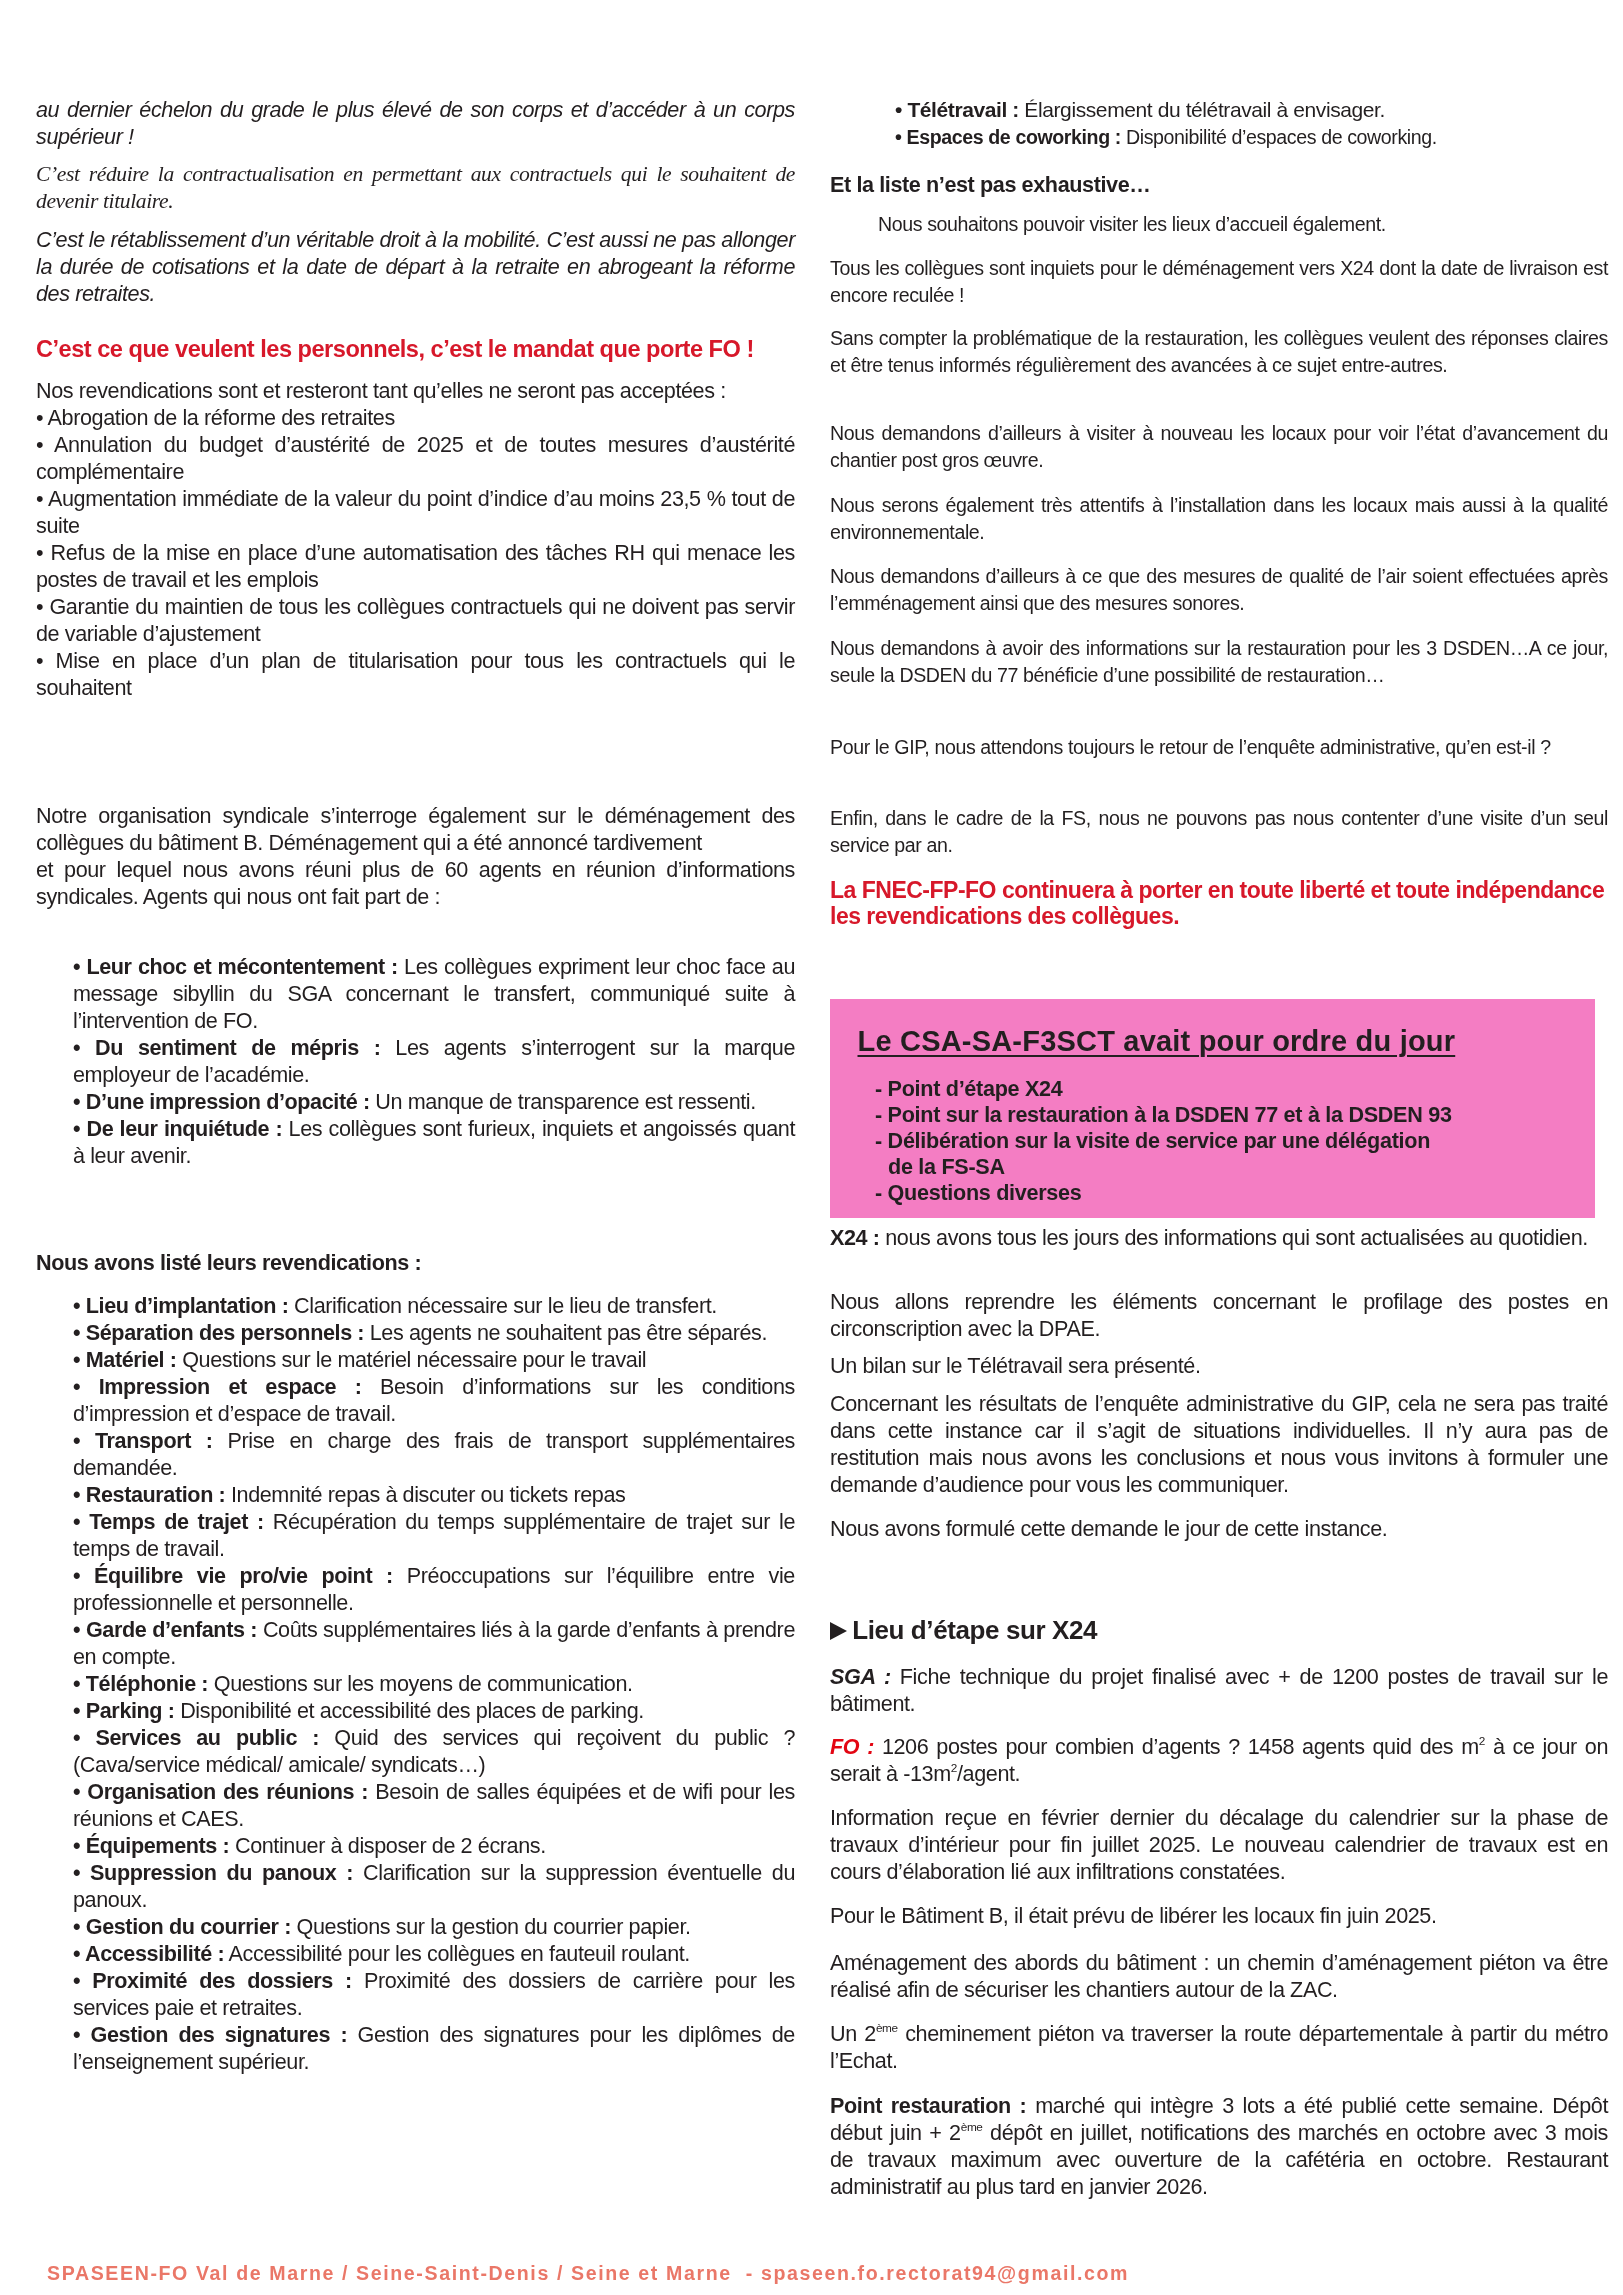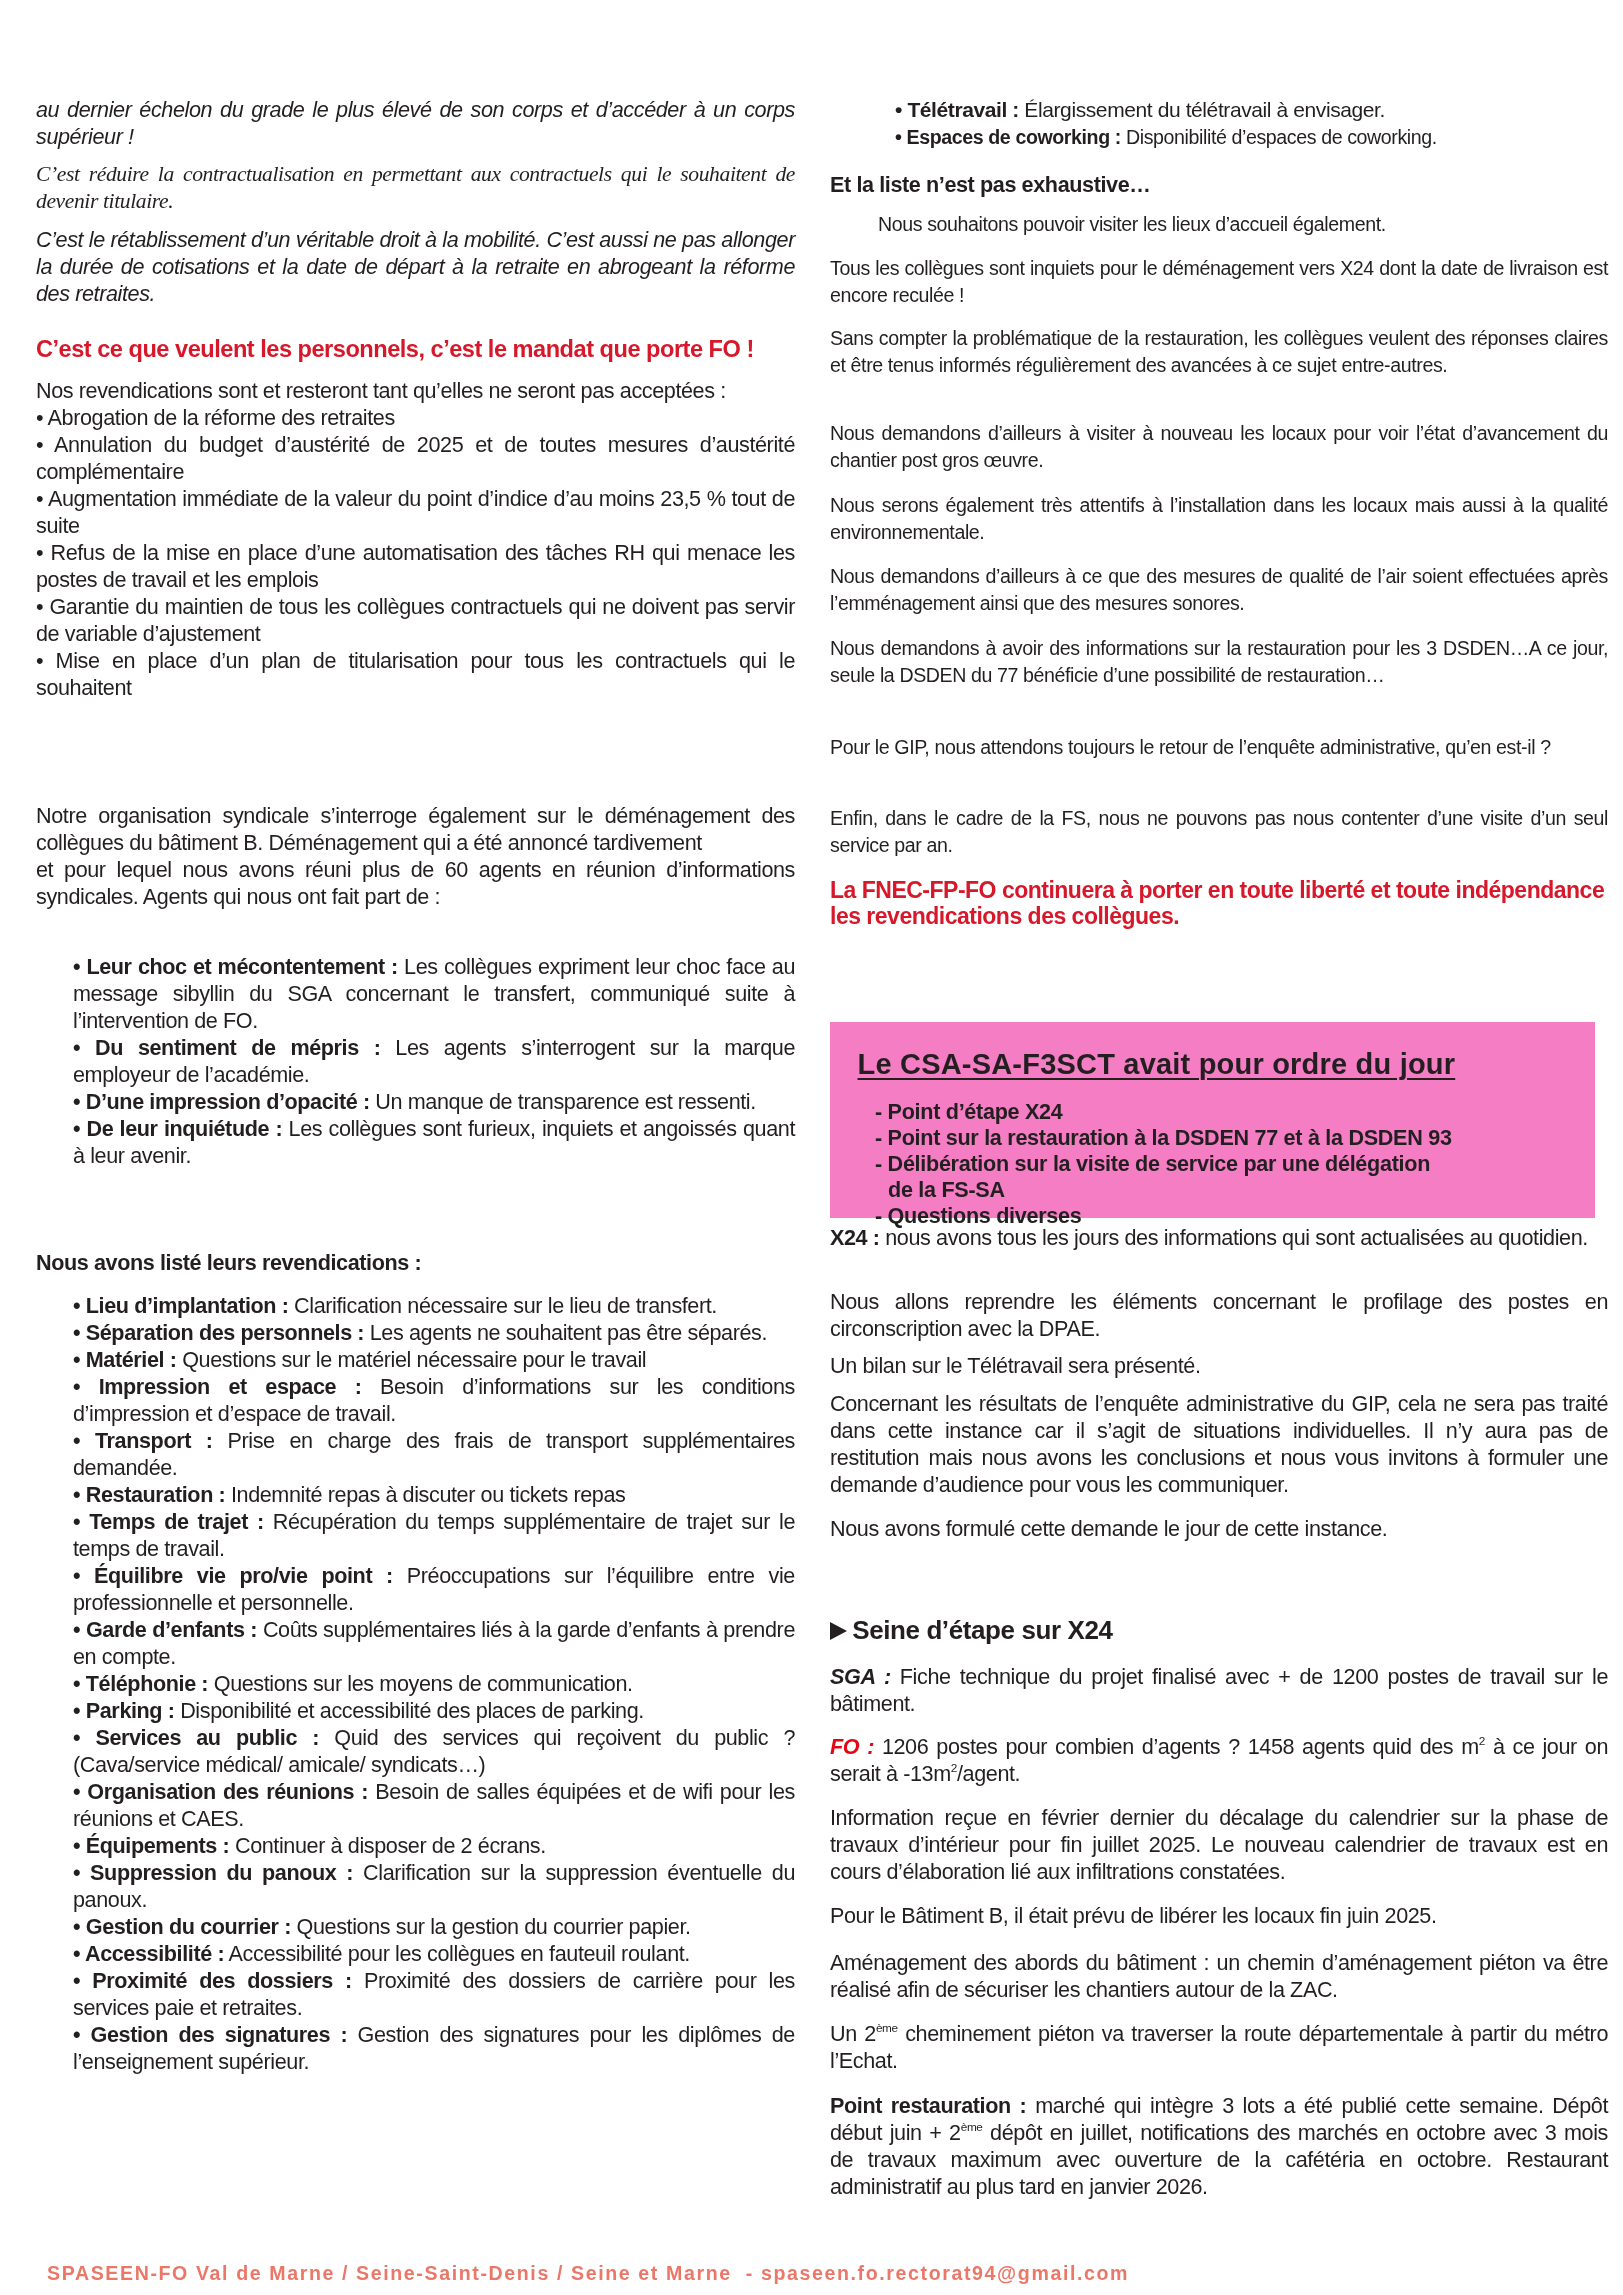--- a/index.html
+++ b/index.html
@@ -16,21 +16,21 @@
     font-size: 21.6px; line-height: 27px; letter-spacing: -0.4px;
     text-align: justify; transform-origin: left top;
   }
   .it { font-style: italic; }
   .b { font-weight: bold; }
   .fo-red { color: #e30613; font-style: italic; font-weight: bold; }
   .strong-red { font-size: 23.6px; line-height: 27.5px; font-weight: bold; color: #d7182a; letter-spacing: -0.5px; }
   .indent { padding-left: 37px; }
   .blk { position: absolute; left: 0; right: 4px; }
   .pink-box {
-    position: absolute; left: 7.9px; top: 1022px; width: 765px; height: 196px;
+    position: absolute; left: 7.9px; top: 999px; width: 765px; height: 219px;
     background: #f47dc3;
   }
   .pink-title {
     position: absolute; left: 27.5px; top: 26px;
     font-size: 29px; font-weight: bold; letter-spacing: 0.2px;
     text-decoration: underline; text-decoration-thickness: 2px; text-underline-offset: 3.9px;
   }
   .pink-list { position: absolute; left: 45px; top: 77px; font-size: 21.6px; font-weight: bold; line-height: 26px; letter-spacing: -0.3px; }
   .pink-list .cont { padding-left: 13px; }
   .section-head { font-size: 26px; font-weight: bold; line-height: 31px; letter-spacing: -0.4px; }
@@ -133,21 +133,21 @@
   </div>
 
   <p class="blk txt" style="top:1224px;"><span class="b">X24 :</span><span> nous avons tous les jours des informations qui sont actualisées au quotidien.</span></p>
 
   <p class="blk txt" style="top:1288px;">Nous allons reprendre les éléments concernant le profilage des postes en circonscription avec la DPAE.</p>
   <p class="blk txt" style="top:1352px;">Un bilan sur le Télétravail sera présenté.</p>
   <p class="blk txt" style="top:1390px;">Concernant les résultats de l’enquête administrative du GIP, cela ne sera pas traité dans cette instance car il s’agit de situations individuelles. Il n’y aura pas de restitution mais nous avons les conclusions et nous vous invitons à formuler une demande d’audience pour vous les communiquer.</p>
   <p class="blk txt" style="top:1515px;">Nous avons formulé cette demande le jour de cette instance.</p>
 
   <div class="blk section-head" style="top:1615px;">
-    <span class="tri"></span><span>Seine d’étape sur X24</span>
+    <span class="tri"></span><span>Lieu d’étape sur X24</span>
   </div>
 
   <p class="blk txt" style="top:1663px;"><span class="b it">SGA :</span><span> Fiche technique du projet finalisé avec + de 1200 postes de travail sur le bâtiment.</span></p>
 
   <p class="blk txt" style="top:1733px;"><span class="fo-red">FO :</span><span> 1206 postes pour combien d’agents ? 1458 agents quid des m</span><sup>2</sup><span> à ce jour on serait à -13m</span><sup>2</sup><span>/agent.</span></p>
 
   <p class="blk txt" style="top:1804px;">Information reçue en février dernier du décalage du calendrier sur la phase de travaux d’intérieur pour fin juillet 2025. Le nouveau calendrier de travaux est en cours d’élaboration lié aux infiltrations constatées.</p>
   <p class="blk txt" style="top:1902px;">Pour le Bâtiment B, il était prévu de libérer les locaux fin juin 2025.</p>
   <p class="blk txt" style="top:1949px;">Aménagement des abords du bâtiment : un chemin d’aménagement piéton va être réalisé afin de sécuriser les chantiers autour de la ZAC.</p>
 

